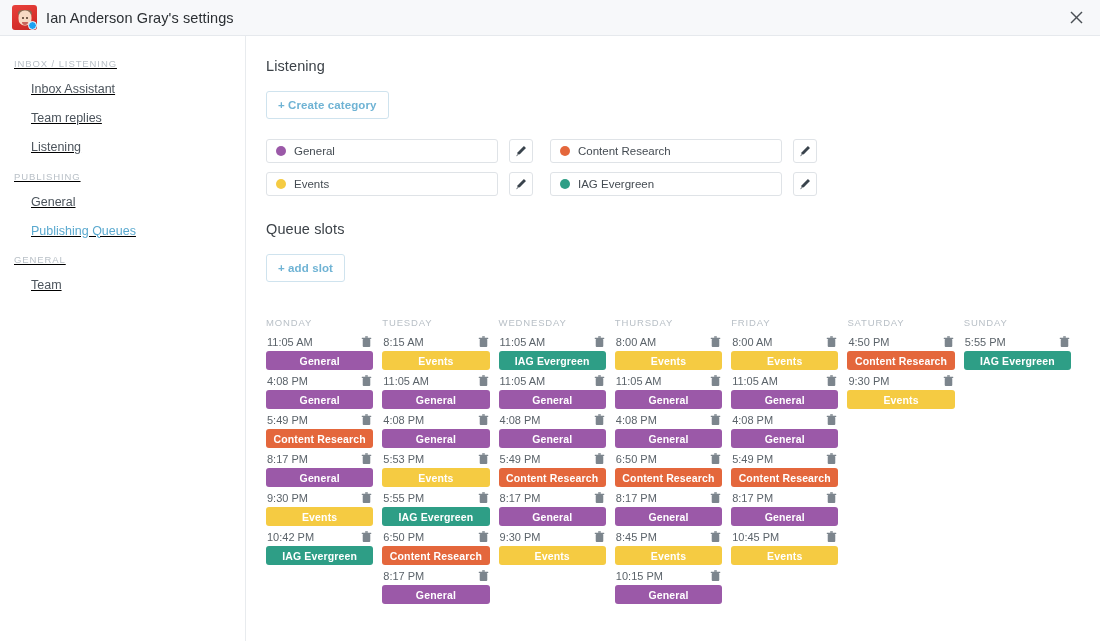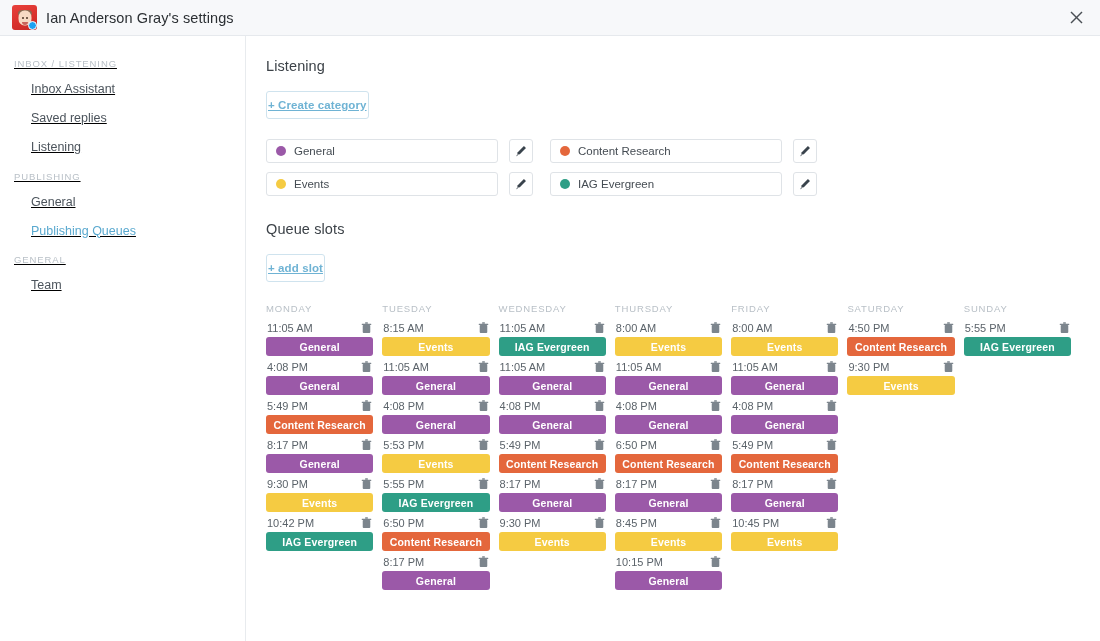--- a/index.html
+++ b/index.html
@@ -96,22 +96,22 @@
     flex: 1; min-width: 0; padding: 22px 20px 0 20px;
     overflow: hidden;
   }
   .section-title {
     font-size: 14.5px; color: #3c4248; font-weight: 400;
     margin-bottom: 17px; letter-spacing: .1px;
   }
   .ghost-btn {
     display: inline-block; border: 1px solid #cfe3ee;
     color: #6fb3d4; background: #fff; border-radius: 3px;
-    font-size: 11.5px; font-weight: bold; padding: 7px 1px;
-    cursor: pointer; letter-spacing: .1px; text-decoration: underline;
+    font-size: 11.5px; font-weight: bold; padding: 7px 11px;
+    cursor: pointer; letter-spacing: .1px;
   }
 
   
   .cat-grid {
     margin-top: 20px; display: flex; flex-wrap: wrap;
     gap: 9px 17px; max-width: 808px;
   }
   .cat-row { display: flex; align-items: stretch; }
   .cat-box {
     width: 232px; height: 24px; border: 1px solid #dfe3e7;
@@ -127,21 +127,21 @@
   .edit-btn {
     width: 24px; height: 24px; margin-left: 11px;
     border: 1px solid #dfe3e7; border-radius: 3px; background: #fff;
     display: flex; align-items: center; justify-content: center;
     cursor: pointer; color: #39434c; flex: none;
   }
 
   
   .queue-wrap { margin-top: 25px; }
   .days {
-    margin-top: 21px; display: grid;
+    margin-top: 35px; display: grid;
     grid-template-columns: repeat(7, 1fr);
     column-gap: 0px; max-width: 836px;
   }
   .day-col { padding-right: 9px; }
   .day-head {
     font-size: 9.5px; letter-spacing: .85px; color: #b9c0c7;
     text-transform: uppercase; padding-bottom: 8px; font-weight: 400;
   }
   .slot { margin-bottom: 5px; }
   .slot-top {
@@ -180,21 +180,21 @@
       <line x1="13" y1="2" x2="2" y2="13" stroke="currentColor" stroke-width="1.4"></line>
     </svg>
   </div>
 </div>
 
 <div class="shell">
 
   <div class="sidebar">
       <div class="side-group-title">INBOX / LISTENING</div>
       <div class="side-item">Inbox Assistant</div>
-      <div class="side-item">Saved replies</div>
+      <div class="side-item">Team replies</div>
       <div class="side-item">Listening</div>
       <div class="side-group-title">PUBLISHING</div>
       <div class="side-item">General</div>
       <div class="side-item active">Publishing Queues</div>
       <div class="side-group-title">GENERAL</div>
       <div class="side-item">Team</div>
     </div>
 
   <div class="main">
 

